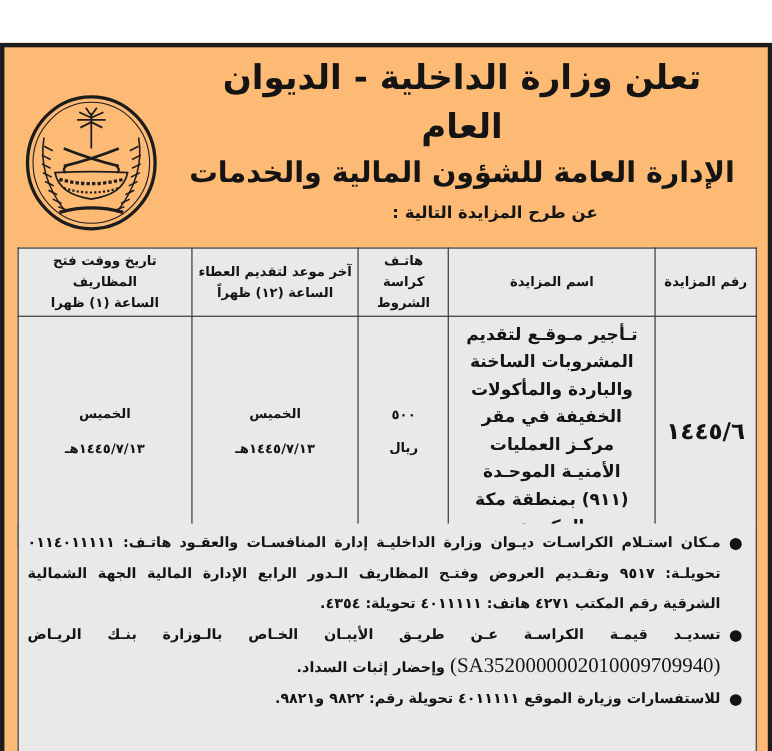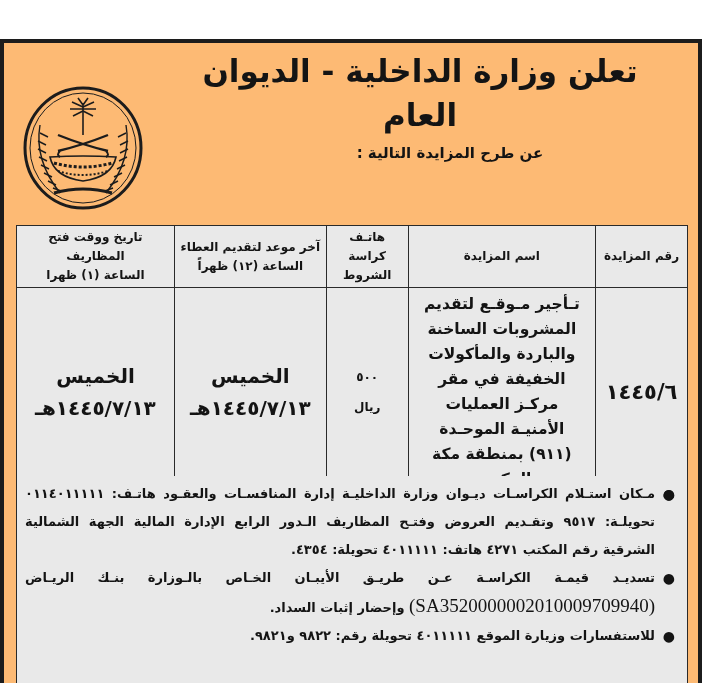--- a/index.html
+++ b/index.html
@@ -28,21 +28,21 @@
     }
     table.auction th, table.auction td {
       border: 1.5px solid #2a2a2a; text-align: center; vertical-align: middle;
       padding: 2px 4px;
     }
     table.auction th { font-size: 12px; font-weight: bold; line-height: 19px; height: 52px; }
     table.auction td { height: 186px; }
     .num-cell { font-size: 21px; font-weight: bold; }
     .name-cell { font-size: 15.5px; font-weight: bold; line-height: 25px; text-align: right; padding: 4px 8px !important; }
     .price-cell { font-size: 12px; font-weight: bold; line-height: 30px; }
-    .date-cell { font-size: 20px; font-weight: bold; line-height: 32px; }
+    .date-cell { font-size: 12px; font-weight: bold; line-height: 32px; }
     .notes {
       position: absolute; left: 12px; top: 433px; width: 672px; height: 237px;
       box-sizing: border-box; border: 1.5px solid #2a2a2a; border-top: none;
       background: #e9e9e9; direction: rtl;
       font-family: "DejaVu Sans", sans-serif; color: #141414;
       padding: 4px 10px 4px 8px;
     }
     .notes ul { list-style: none; margin: 0; padding: 0; }
     .notes li {
       position: relative; padding-right: 22px; font-size: 13px; font-weight: bold; line-height: 28px;
@@ -79,20 +79,21 @@
       <path d="M20 40 Q14 75 40 108"></path>
       <path d="M20 48 l8 4 M18 56 l8 4 M18 64 l8 4 M19 72 l8 4 M21 80 l8 4 M24 88 l8 4 M28 96 l8 4 M33 103 l8 3"></path>
       <path d="M106 40 Q112 75 86 108"></path>
       <path d="M106 48 l-8 4 M108 56 l-8 4 M108 64 l-8 4 M107 72 l-8 4 M105 80 l-8 4 M102 88 l-8 4 M98 96 l-8 4 M93 103 l-8 3"></path>
       <path d="M34 108 Q63 100 92 108" stroke-width="3"></path>
     </g>
   </svg>
 
   <div class="title-block">
     <div class="t1">تعلن وزارة الداخلية - الديوان العام</div>
+    <div class="t2">الإدارة العامة للشؤون المالية والخدمات</div>
     <div class="t4">عن طرح المزايدة التالية :</div>
   </div>
 
   <table class="auction">
     <colgroup>
       <col style="width:92px">
       <col style="width:188px">
       <col style="width:82px">
       <col style="width:152px">
       <col style="width:158px">

